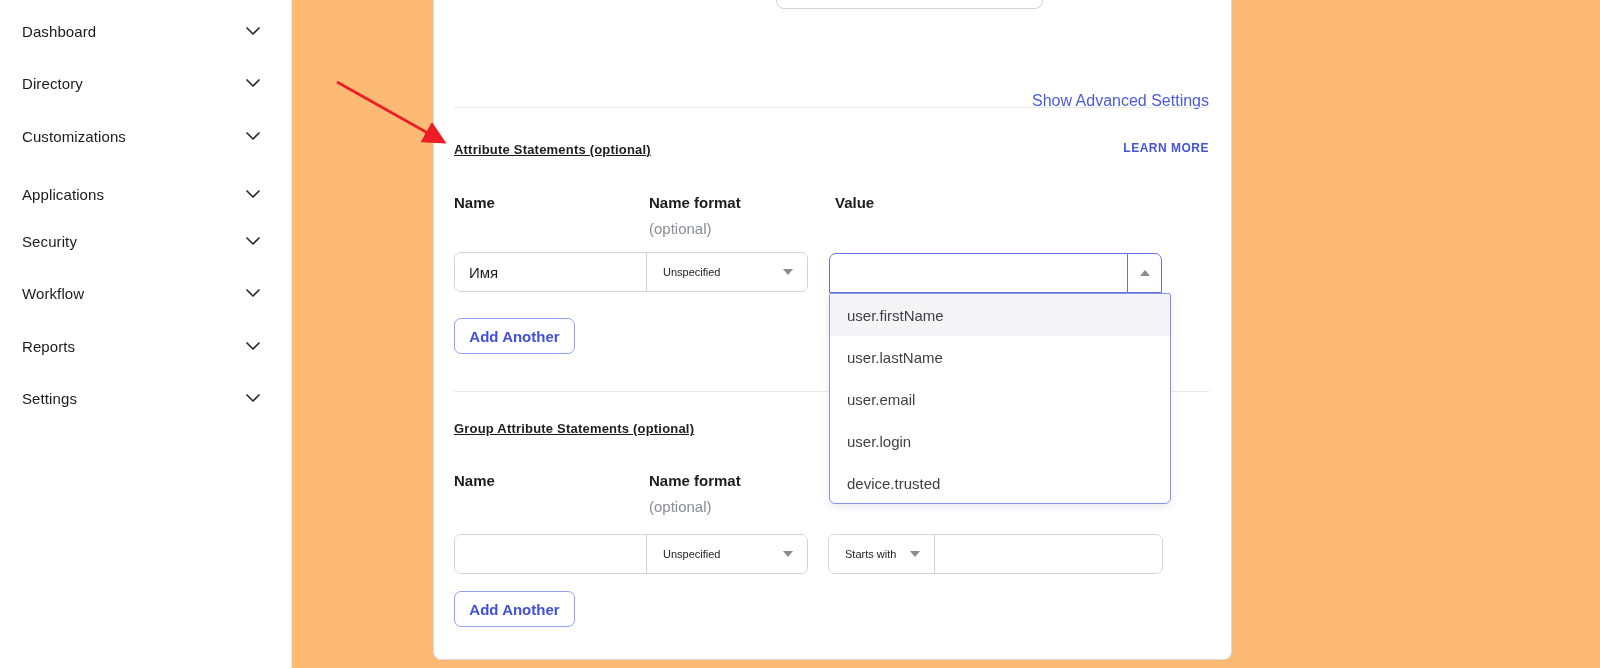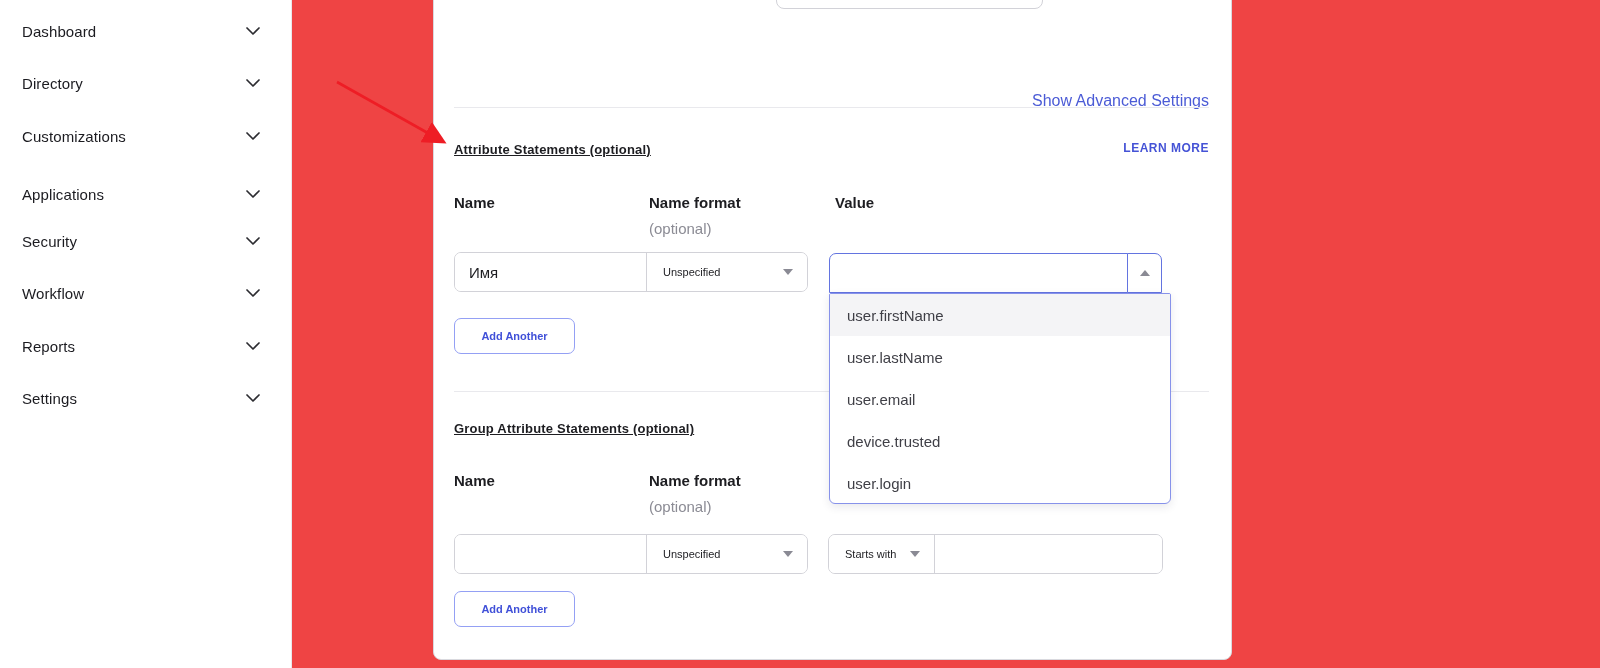--- a/index.html
+++ b/index.html
@@ -1,19 +1,19 @@
 <!DOCTYPE html>
 <html><head>
 <meta charset="utf-8">
 <style>
   * { margin:0; padding:0; box-sizing:border-box; }
   html,body { background:#ffffff; }
   body { font-family:"Liberation Sans", sans-serif; color:#1d1d21; }
 
-  .page { position:relative; width:1600px; height:668px; overflow:hidden; background:#ef4444; }
+  .page { position:relative; width:1600px; height:668px; overflow:hidden; background:#fdba74; }
 
   
   .sidebar { position:absolute; left:0; top:0; width:292px; height:668px;
              background:#fff; border-right:1px solid #e8e8ec; }
   .nav-item { position:absolute; left:0; right:0; height:26px; display:flex;
               align-items:center; justify-content:space-between;
               padding:0 31px 0 22px; cursor:pointer; }
   .nav-label { font-size:15px; font-weight:500; color:#1b1b20; letter-spacing:.1px; }
   .chev { flex:0 0 auto; }
 
@@ -67,21 +67,21 @@
 
   .dropdown { left:395px; top:312px; width:342px; height:211px; background:#fff;
               border:1px solid #8792ea; border-radius:2px 2px 6px 6px;
               box-shadow:0 3px 8px rgba(40,40,70,.10); z-index:20; overflow:hidden; }
   .dd-item { height:42.2px; display:flex; align-items:center; padding:0 17px;
              font-size:15px; color:#3f3f46; cursor:pointer; }
   .dd-item.selected { background:#f4f4f6; }
 
   .btn-add { display:flex; align-items:center; justify-content:center;
              width:121px; height:36px; background:#fff; border:1px solid #94a0f4;
-             border-radius:7px; font-size:11px; font-weight:700; color:#4050d8;
+             border-radius:7px; font-size:15px; font-weight:700; color:#4050d8;
              cursor:pointer; }
 </style>
 </head>
 <body>
 
 <div class="page">
 
   <aside class="sidebar">
     <div class="nav-item" style="top:18px">
       <span class="nav-label">Dashboard</span>
@@ -171,22 +171,22 @@
       <input class="combo-input" value="" style="">
       <button class="combo-btn">
         <span class="caret-up"></span>
       </button>
     </div>
 
     <div class="abs dropdown">
       <div class="dd-item selected">user.firstName</div>
       <div class="dd-item">user.lastName</div>
       <div class="dd-item">user.email</div>
+      <div class="dd-item">user.login</div>
       <div class="dd-item">device.trusted</div>
-      <div class="dd-item">user.login</div>
     </div>
 
     <button class="abs btn-add" style="left:20px; top:337px">Add Another</button>
 
     <div class="abs divider" style="top:410px"></div>
 
     <h2 class="abs section-title" style="left:20px; top:440px">Group Attribute Statements (optional)</h2>
 
     <div class="abs col-header" style="left:20px;  top:491px">Name</div>
     <div class="abs col-header" style="left:215px; top:491px">Name format</div>

